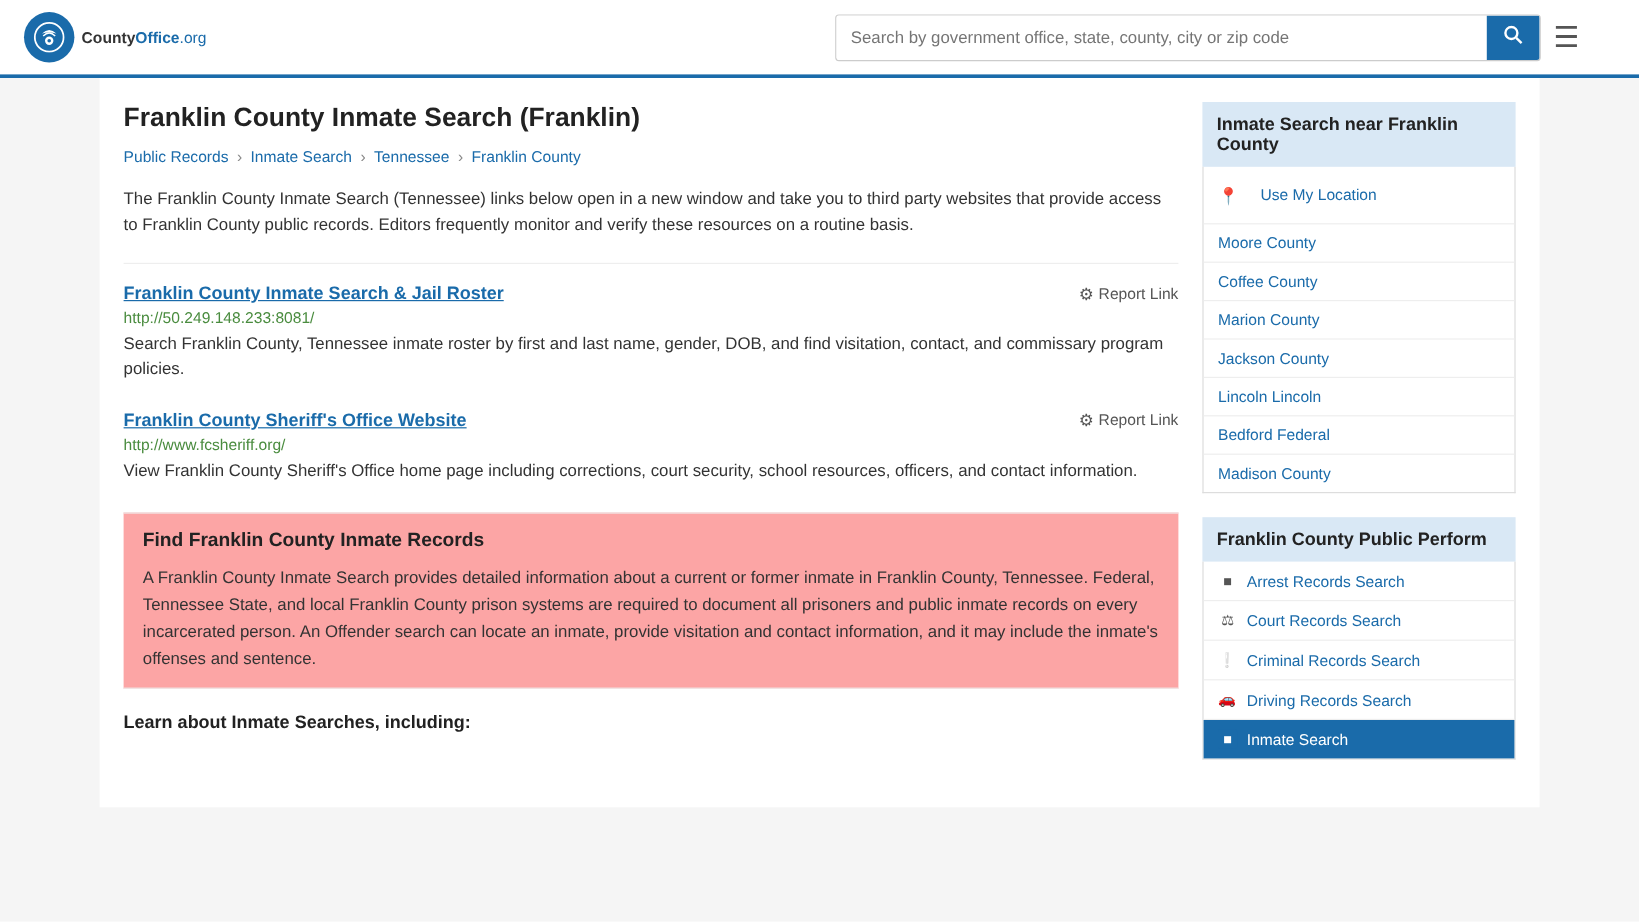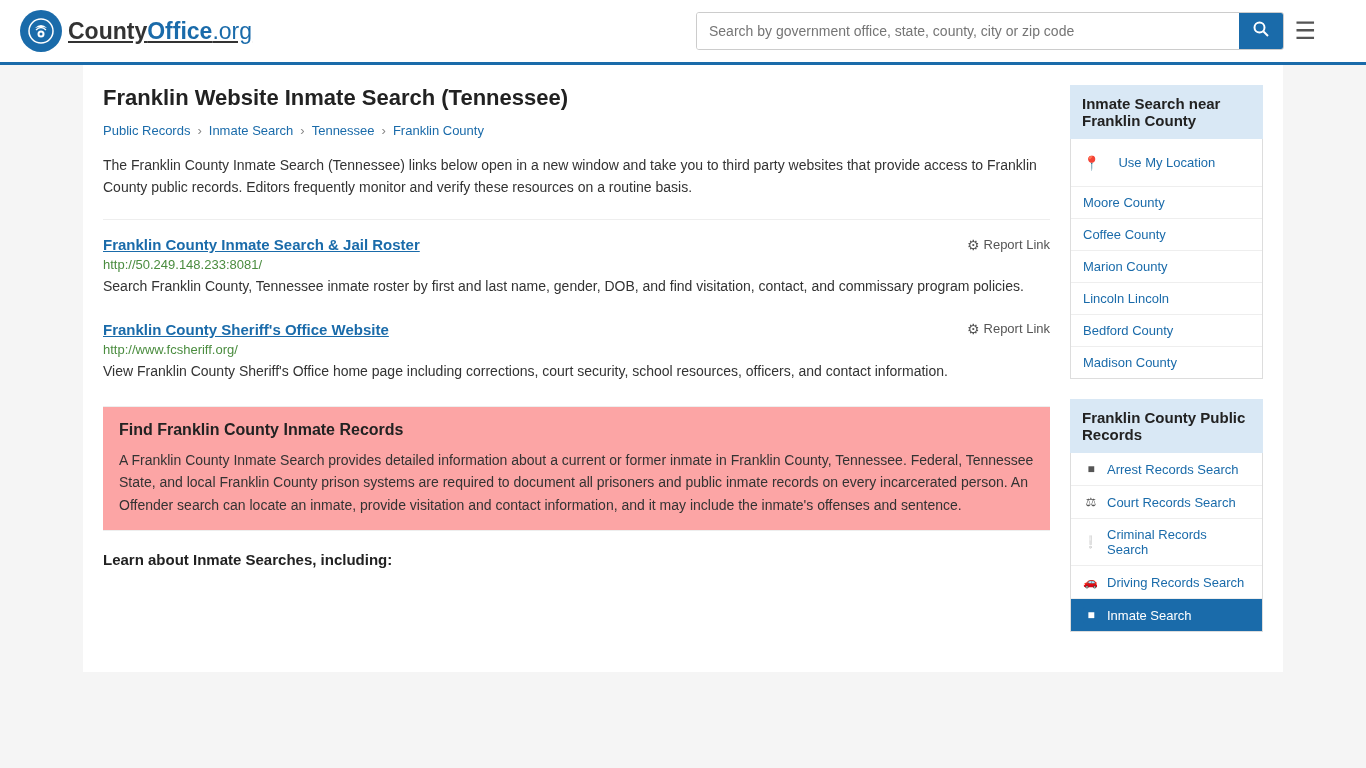--- a/index.html
+++ b/index.html
@@ -25,24 +25,23 @@
       background: #1a6baa;
       border-radius: 50%;
       display: flex;
       align-items: center;
       justify-content: center;
       color: #fff;
       font-size: 18px;
       font-weight: bold;
     }
     .logo-text {
-      font-size: 23px;
+      font-size: 13px;
       color: #333;
       font-weight: bold;
-      text-decoration: underline;
     }
     .logo-text span { color: #1a6baa; }
     .logo-org { color: #888; font-weight: normal; }
     .search-area {
       display: flex;
       align-items: center;
       gap: 10px;
       flex: 1;
       max-width: 620px;
       margin: 0 30px;
@@ -176,21 +175,21 @@
     .learn-title {
       font-size: 15px;
       font-weight: bold;
       color: #222;
       margin-top: 16px;
       margin-bottom: 6px;
     }
 
     
     .sidebar {
-      width: 193px;
+      width: 261px;
       flex-shrink: 0;
     }
     .sidebar-section {
       margin-bottom: 20px;
     }
     .sidebar-header {
       background: #d9e8f5;
       padding: 10px 12px;
       font-size: 15px;
       font-weight: bold;
@@ -297,21 +296,21 @@
     <button class="menu-icon">
       ☰
     </button>
   </div>
 </header>
 
 <div class="main-container">
 
   <div class="content">
 
-    <h1 class="page-title">Franklin Website Inmate Search (Tennessee)</h1>
+    <h1 class="page-title">Franklin County Inmate Search (Franklin)</h1>
 
     <nav class="breadcrumb">
       <a href="#">Public Records</a>
       <span class="breadcrumb-sep">›</span>
       <a href="#">Inmate Search</a>
       <span class="breadcrumb-sep">›</span>
       <a href="#">Tennessee</a>
       <span class="breadcrumb-sep">›</span>
       <a href="#">Franklin County</a>
     </nav>
@@ -369,33 +368,36 @@
         <li>
             <a href="#">Moore County</a>
           </li>
         <li>
             <a href="#">Coffee County</a>
           </li>
         <li>
             <a href="#">Marion County</a>
           </li>
         <li>
+            <a href="#">Jackson County</a>
+          </li>
+        <li>
             <a href="#">Lincoln Lincoln</a>
           </li>
         <li>
-            <a href="#">Bedford County</a>
+            <a href="#">Bedford Federal</a>
           </li>
         <li>
             <a href="#">Madison County</a>
           </li>
       </ul>
     </div>
 
     <div class="sidebar-section">
-      <div class="sidebar-header">Franklin County Public Records</div>
+      <div class="sidebar-header">Franklin County Public Perform</div>
       <ul class="sidebar-list sidebar-public-links">
         <li>
           <a href="#">
             <span class="link-icon-square icon-arrest">■</span>
             <span>Arrest Records Search</span>
           </a>
         </li>
         <li>
           <a href="#">
             <span class="link-icon-square icon-court">⚖</span>

